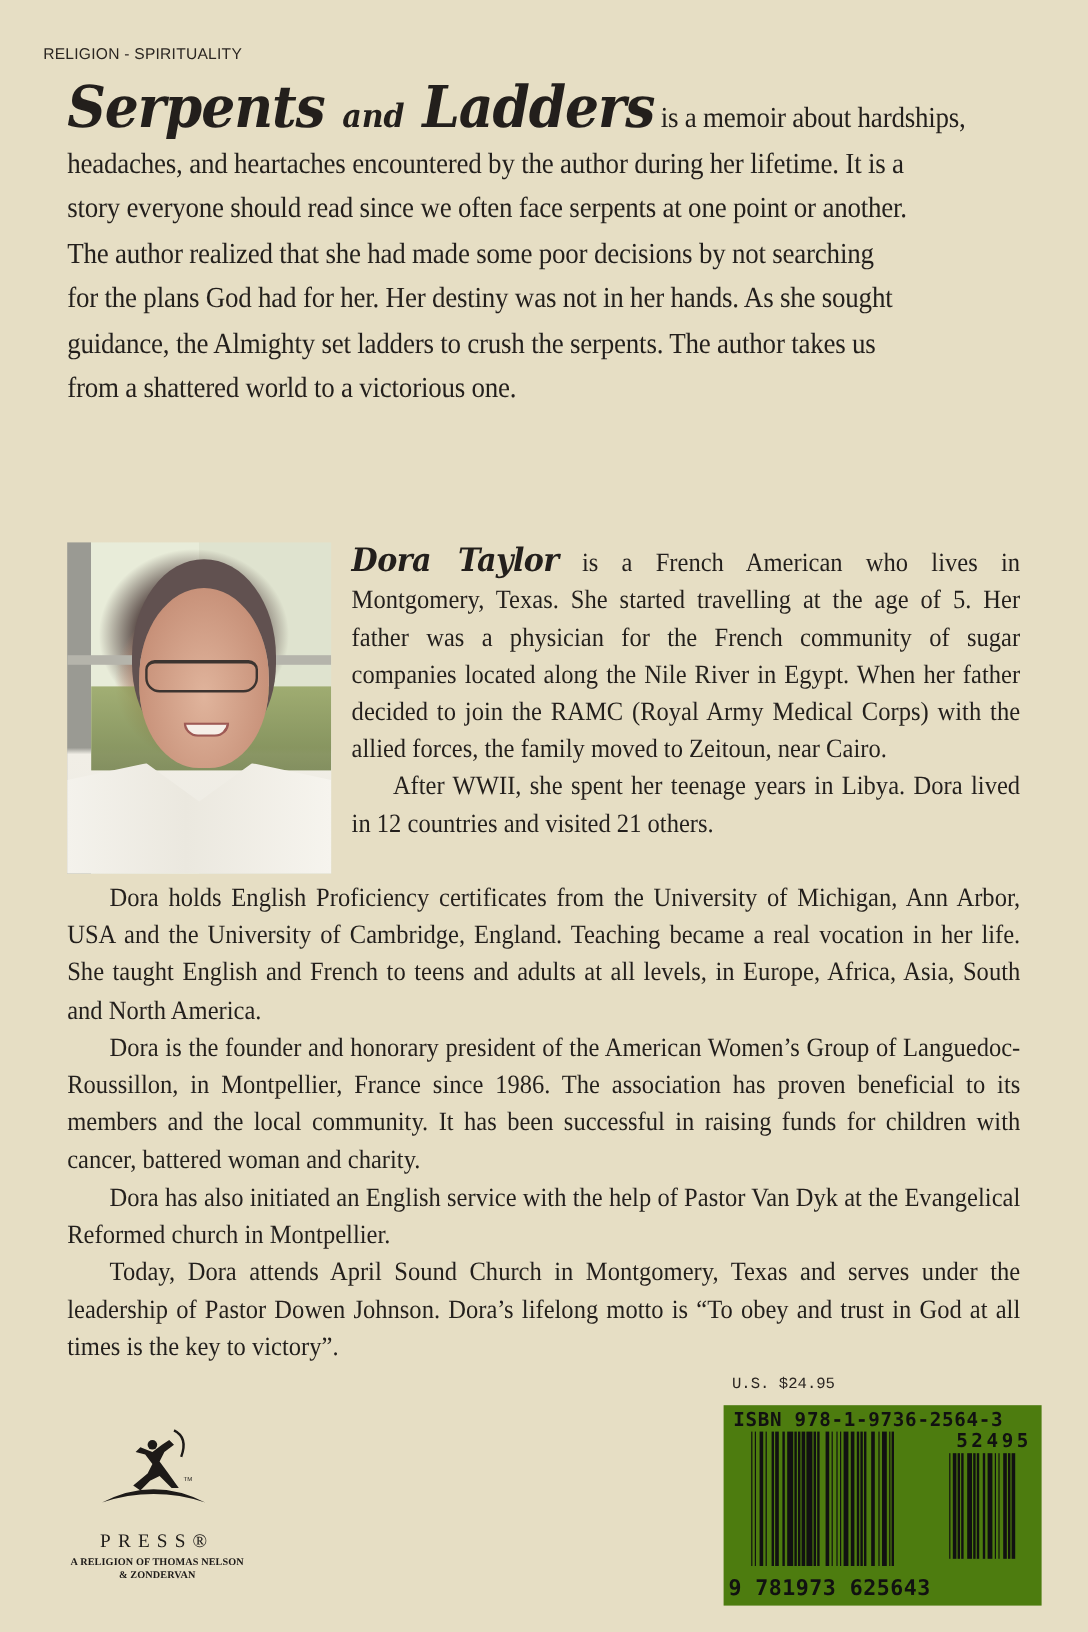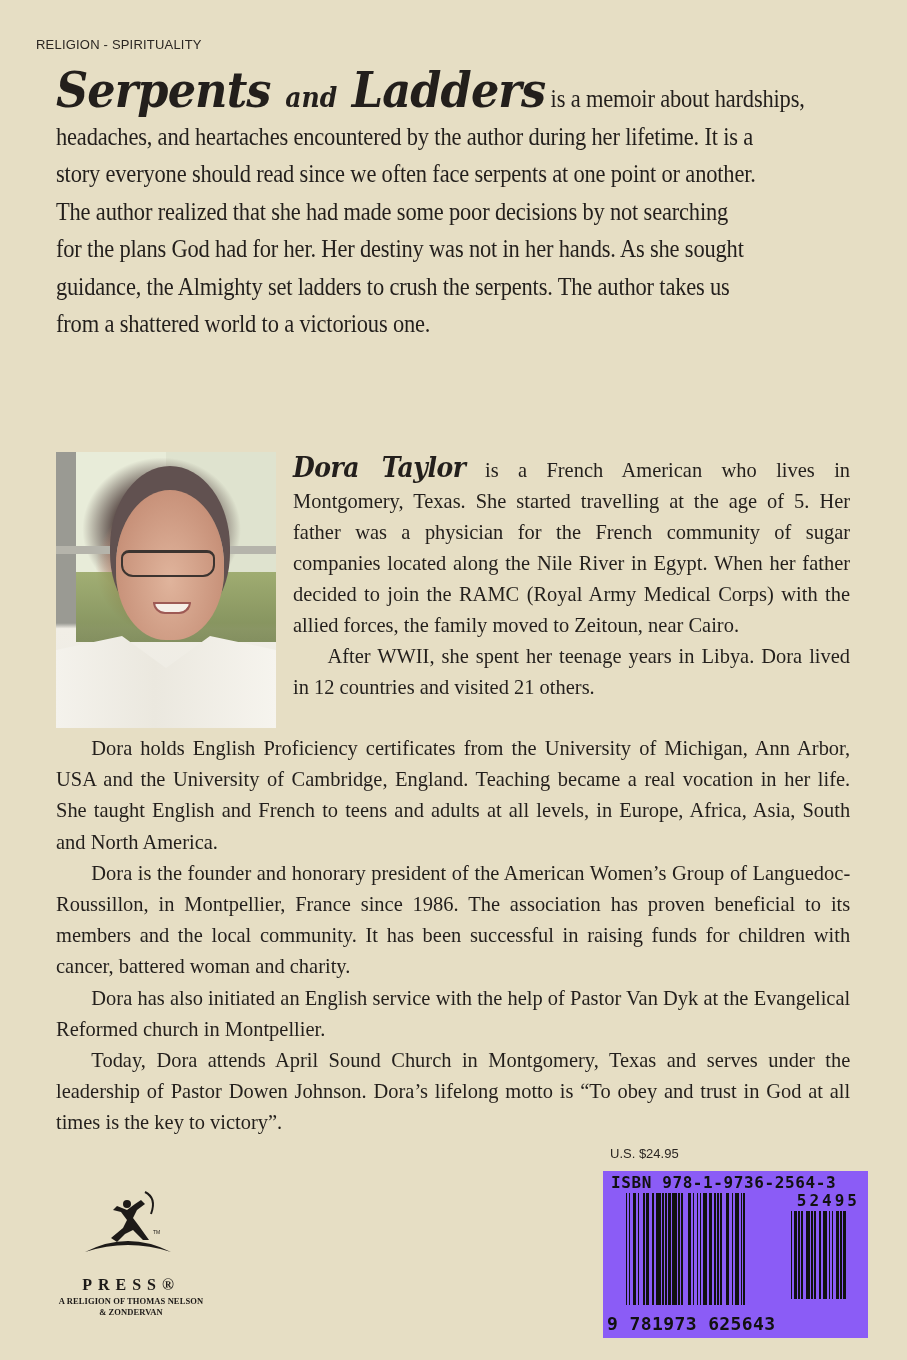--- a/index.html
+++ b/index.html
@@ -83,25 +83,25 @@
     position: absolute; left: 56px; top: 732px; width: 794px;
     font-size: 22px; line-height: 31.2px; text-align: justify;
   }
   .bio-rest p { margin: 0; text-indent: 38px; }
   .cond { transform: scaleX(0.93); transform-origin: left top; }
   .bio-intro.cond { width: 599px; }
   .bio-rest.cond { width: 854px; }
 
   .price {
     position: absolute; left: 610px; top: 1146px;
-    font-family: Liberation Sans, sans-serif; font-size: 13px; color: #2b2622;
+    font-family: Liberation Mono, monospace; font-size: 13px; color: #2b2622;
   }
   .barcode-box {
     position: absolute; left: 603px; top: 1171px; width: 265px; height: 167px;
-    background: #8b5cf6;
+    background: #4d7c0f;
   }
   .isbn-text {
     position: absolute; left: 8px; top: 2px; font-family: "DejaVu Sans Mono", "Liberation Mono", monospace;
     font-size: 16px; font-weight: bold; letter-spacing: 0.6px; color: #111;
   }
   .addon-num {
     position: absolute; right: 8px; top: 20px; font-family: "DejaVu Sans Mono", "Liberation Mono", monospace;
     font-size: 16px; font-weight: bold; letter-spacing: 3px; color: #111;
   }
   .ean-num {
@@ -120,21 +120,21 @@
 
   .logo { position: absolute; left: 28px; top: 1190px; width: 200px; height: 140px; }
   .logo .mark { position: absolute; left: 55px; top: 0; width: 90px; height: 65px; }
   .logo .wordmark {
     position: absolute; left: 8px; top: 50px; width: 190px; text-align: center;
     font-family: "Liberation Serif", "DejaVu Serif", serif; font-size: 37px; letter-spacing: -0.5px;
     color: #1d1a18; line-height: 1;
   }
   .logo .press {
     position: absolute; left: 8px; top: 86px; width: 190px; text-align: center;
-    font-family: "Liberation Serif", "DejaVu Serif", serif; font-size: 16px; font-weight: bold;
+    font-family: "Liberation Serif", "DejaVu Serif", serif; font-size: 16px; font-weight: normal;
     letter-spacing: 6px; color: #1d1a18;
   }
   .logo .division {
     position: absolute; left: 8px; top: 106px; width: 190px; text-align: center;
     font-family: "Liberation Serif", "DejaVu Serif", serif; font-size: 8.5px; font-weight: bold;
     letter-spacing: 0.1px; color: #1d1a18; line-height: 11px;
   }
 </style>
 </head>
 <body>

